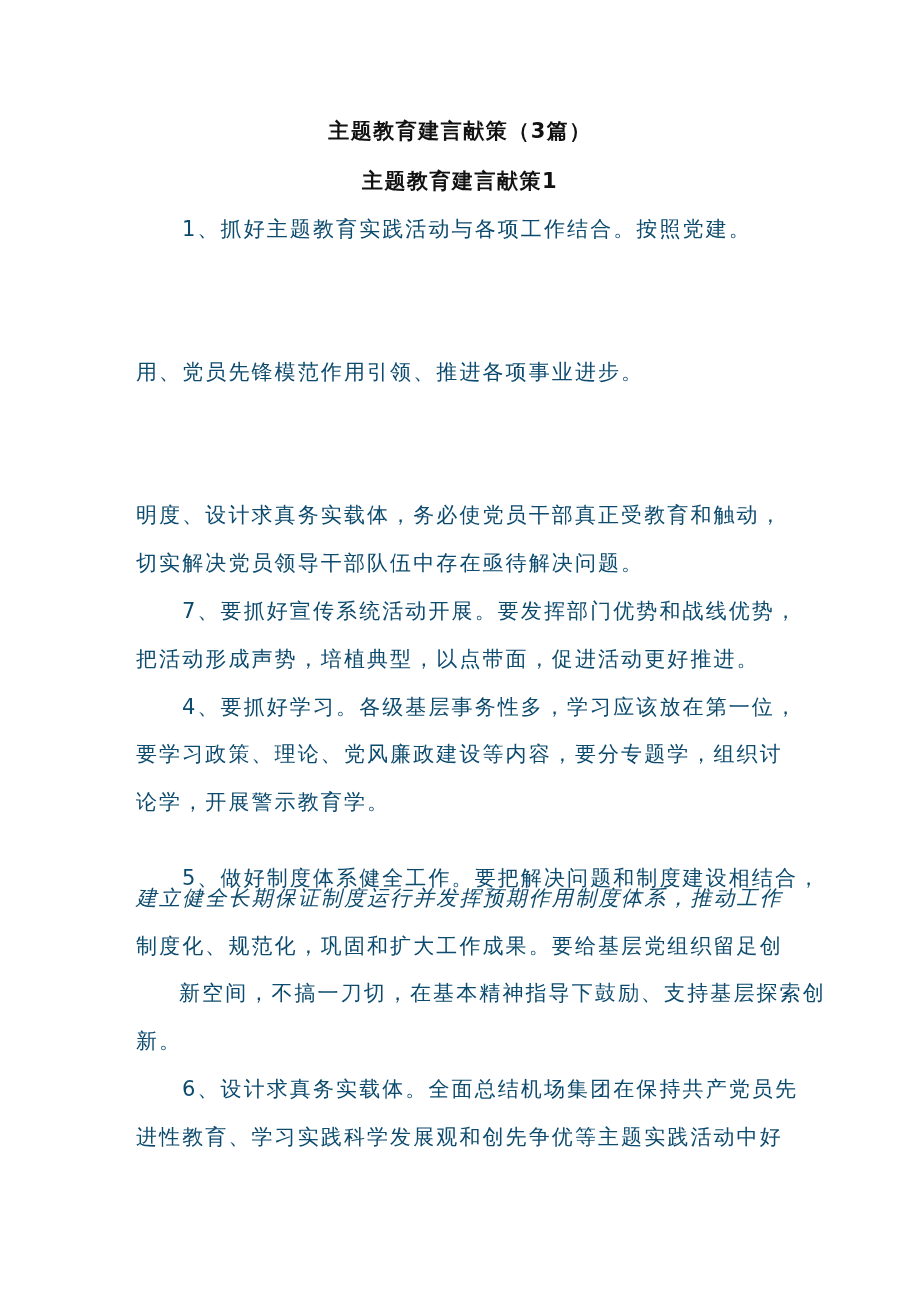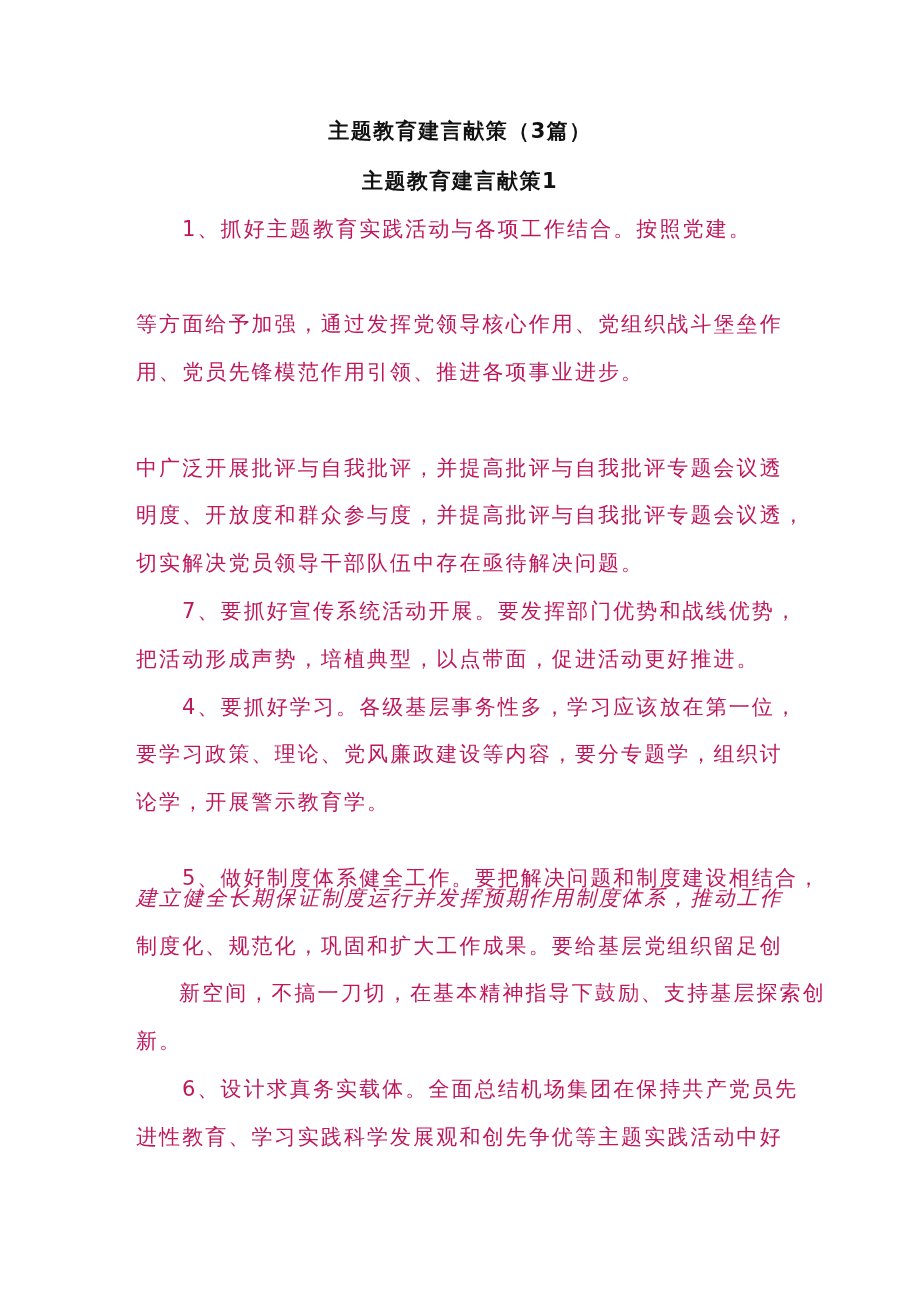--- a/index.html
+++ b/index.html
@@ -34,38 +34,36 @@
     #doc-title { top: 116px; }
     #doc-subtitle { top: 166px; }
     .line {
       position: absolute;
       left: 136px;
       width: 660px;
       font-size: 21px;
       line-height: 30px;
       letter-spacing: 2.1px;
       white-space: nowrap;
-      color: #be185d;
+      color: #0c4a6e;
     }
     .line.indent { left: 182px; }
   </style>
 </head>
 <body>
 
 <div class="page">
   <div id="doc-title" class="title">主题教育建言献策（3篇）</div>
   <div id="doc-subtitle" class="title">主题教育建言献策1</div>
 
   <div class="line indent" style="top:214px;">1、抓好主题教育实践活动与各项工作结合。按照党建。</div>
 
-  <div class="line" style="top:309px;">等方面给予加强，通过发挥党领导核心作用、党组织战斗堡垒作</div>
   <div class="line" style="top:357px;">用、党员先锋模范作用引领、推进各项事业进步。</div>
 
-  <div class="line" style="top:453px;">中广泛开展批评与自我批评，并提高批评与自我批评专题会议透</div>
-  <div class="line" style="top:500px;">明度、开放度和群众参与度，并提高批评与自我批评专题会议透，</div>
+  <div class="line" style="top:500px;">明度、设计求真务实载体，务必使党员干部真正受教育和触动，</div>
   <div class="line" style="top:548px;">切实解决党员领导干部队伍中存在亟待解决问题。</div>
 
   <div class="line indent" style="top:596px;">7、要抓好宣传系统活动开展。要发挥部门优势和战线优势，</div>
   <div class="line" style="top:644px;">把活动形成声势，培植典型，以点带面，促进活动更好推进。</div>
 
   <div class="line indent" style="top:692px;">4、要抓好学习。各级基层事务性多，学习应该放在第一位，</div>
   <div class="line" style="top:739px;">要学习政策、理论、党风廉政建设等内容，要分专题学，组织讨</div>
   <div class="line" style="top:787px;">论学，开展警示教育学。</div>
 
   <div class="line indent" style="top:835px;margin-top:28px;">5、做好制度体系健全工作。要把解决问题和制度建设相结合，</div>

